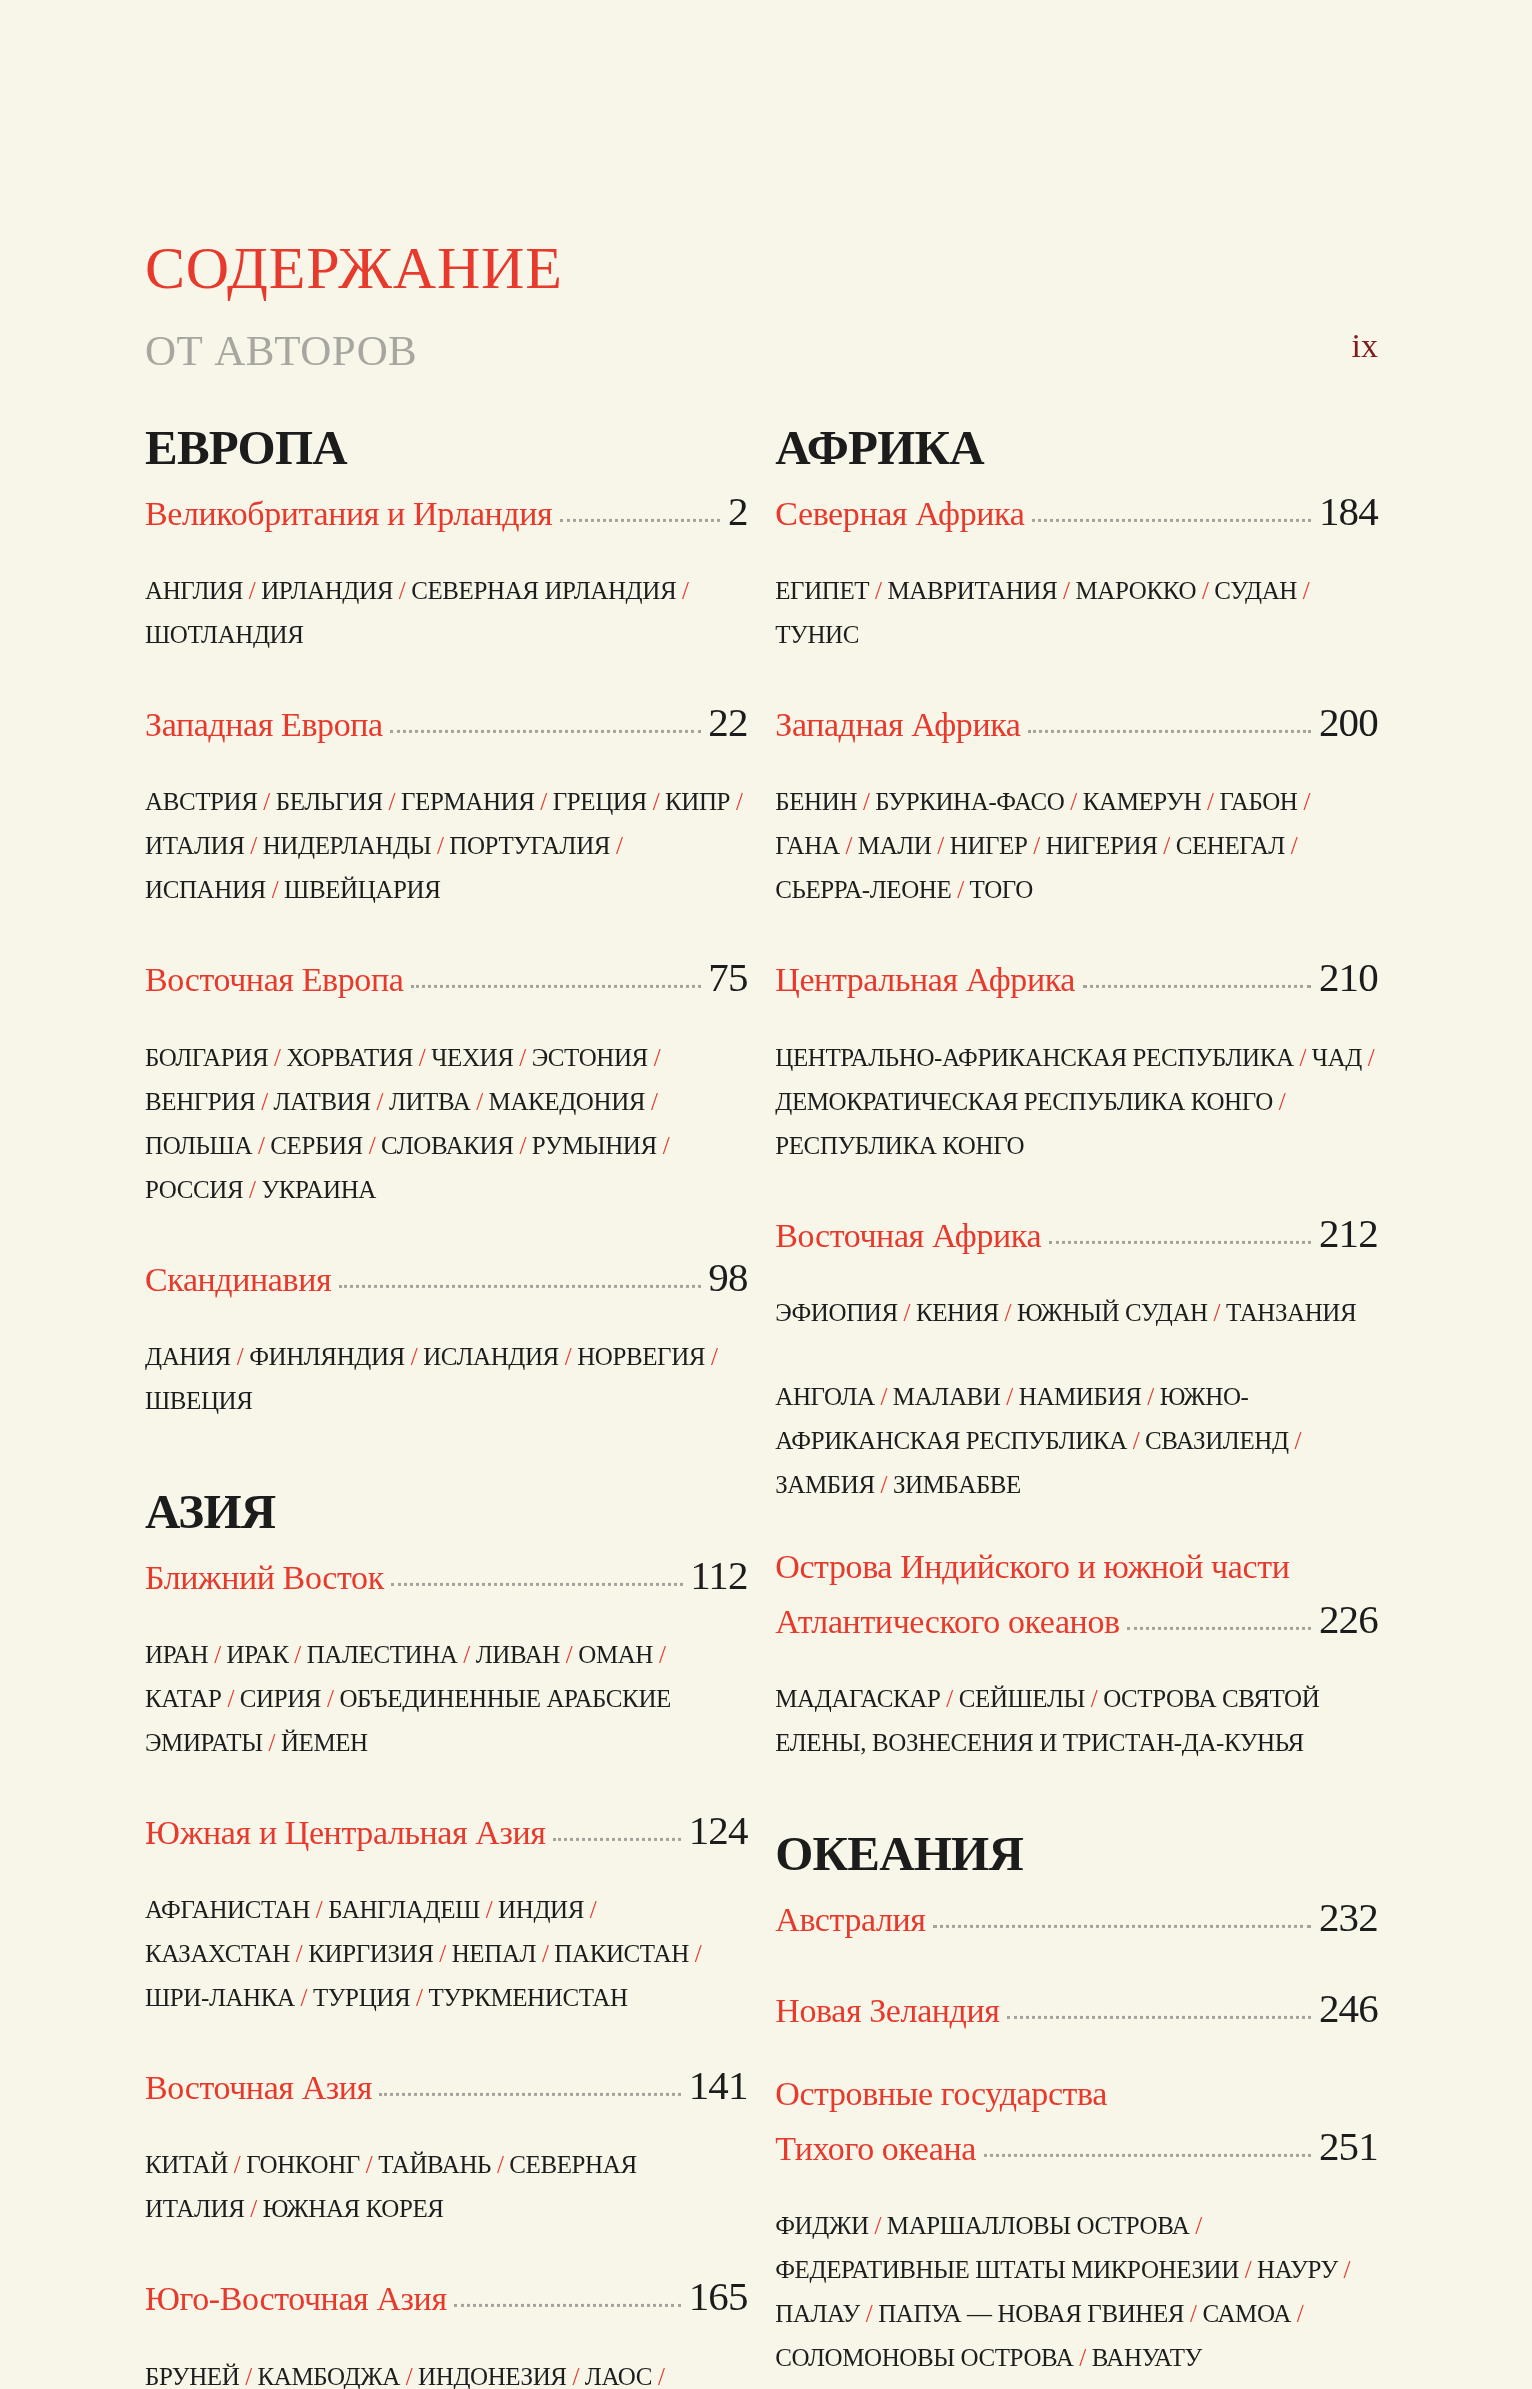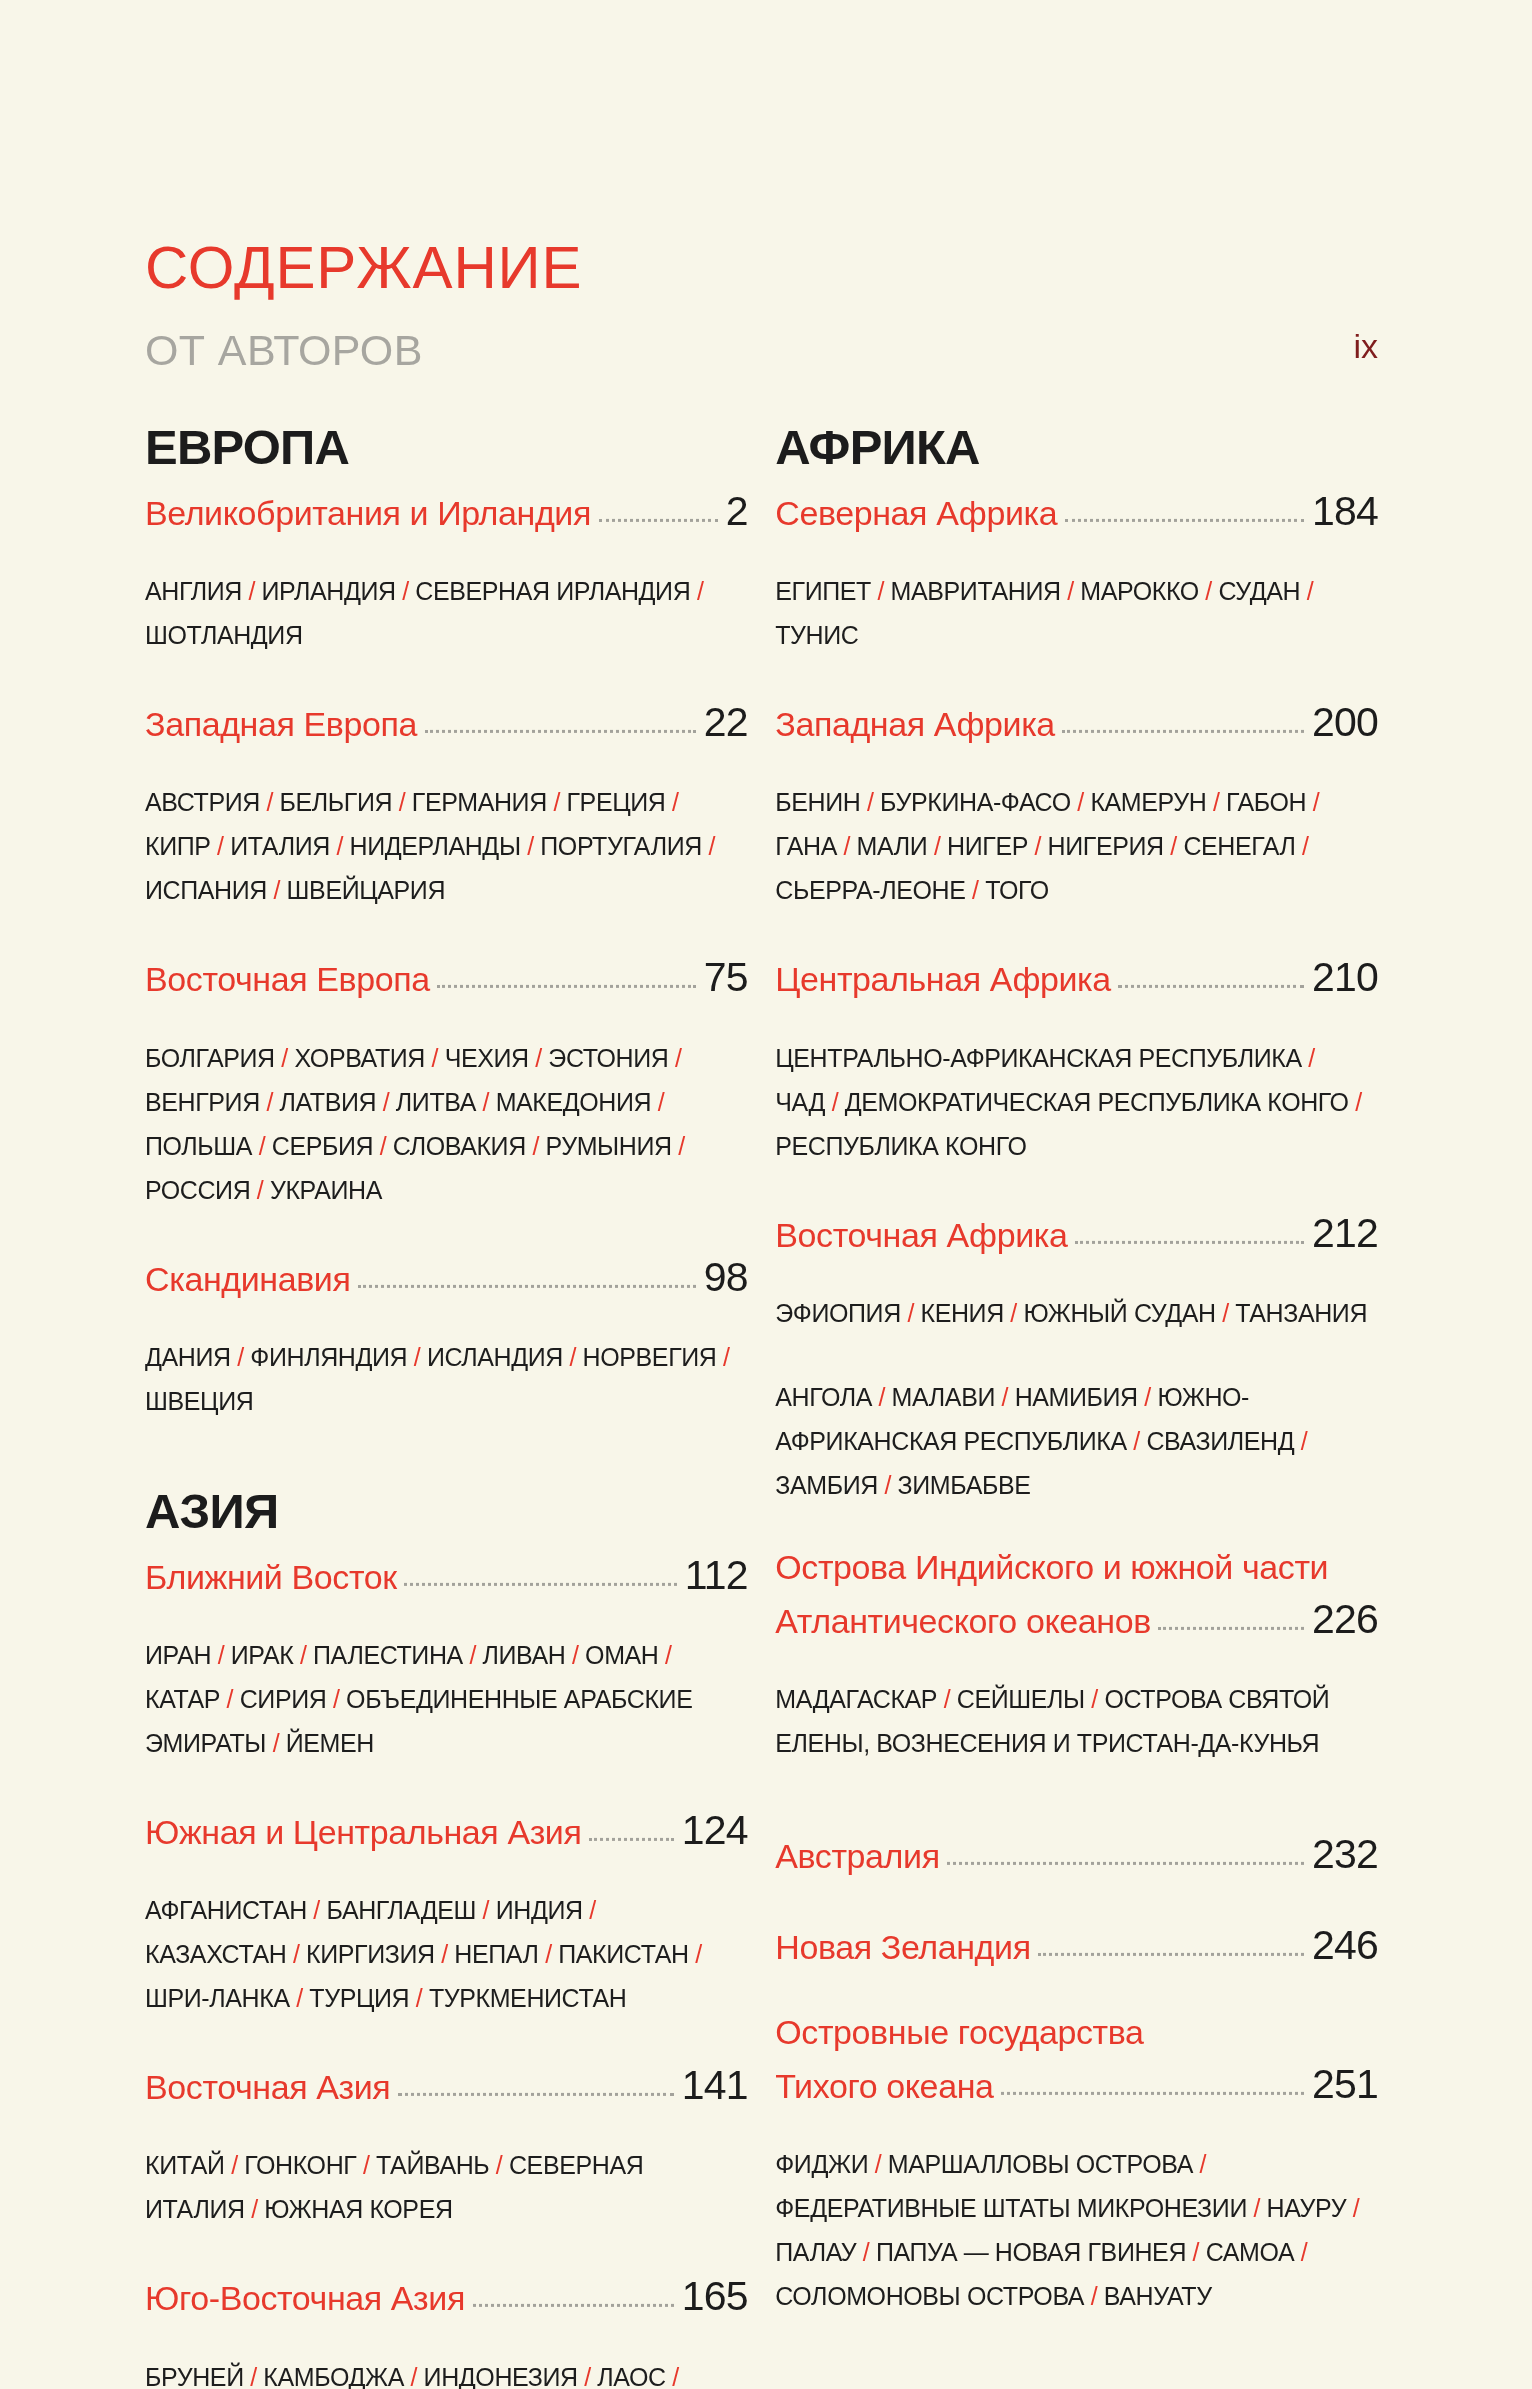--- a/index.html
+++ b/index.html
@@ -3,21 +3,21 @@
 <meta charset="utf-8">
 <style>
   html,body{margin:0;padding:0;background:#f8f6e9;}
   .page{
     position:relative;
     width:1498px;height:2389px;
     background:#f8f6e9;
     box-sizing:border-box;
     padding:238px 120px 0 145px;
     overflow:hidden;
-    font-family:Liberation Sans, sans-serif;
+    font-family:Liberation Serif, serif;
     color:#1c1c1c;
   }
   .page-title{
     margin:0;
     font-size:60px;line-height:1;
     font-weight:400;
     letter-spacing:0.8px;
     color:#e7392c;
   }
   .subtitle-row{
@@ -234,20 +234,21 @@
           <div class="entry-row">
             <span class="entry-title">Атлантического океанов</span>
             <span class="leader"></span>
             <span class="entry-page">226</span>
           </div>
           <div class="countries"><span class="country">МАДАГАСКАР</span><span class="slash">&nbsp;/ </span><span class="country">СЕЙШЕЛЫ</span><span class="slash">&nbsp;/ </span><span class="country">ОСТРОВА СВЯТОЙ ЕЛЕНЫ, ВОЗНЕСЕНИЯ И ТРИСТАН-ДА-КУНЬЯ</span></div>
         </div>
       </div>
 
       <div class="section">
+        <h2 class="continent-heading">ОКЕАНИЯ</h2>
 
         <div class="entry">
           <div class="entry-row">
             <span class="entry-title">Австралия</span>
             <span class="leader"></span>
             <span class="entry-page">232</span>
           </div>
         </div>
 
         <div class="entry">

